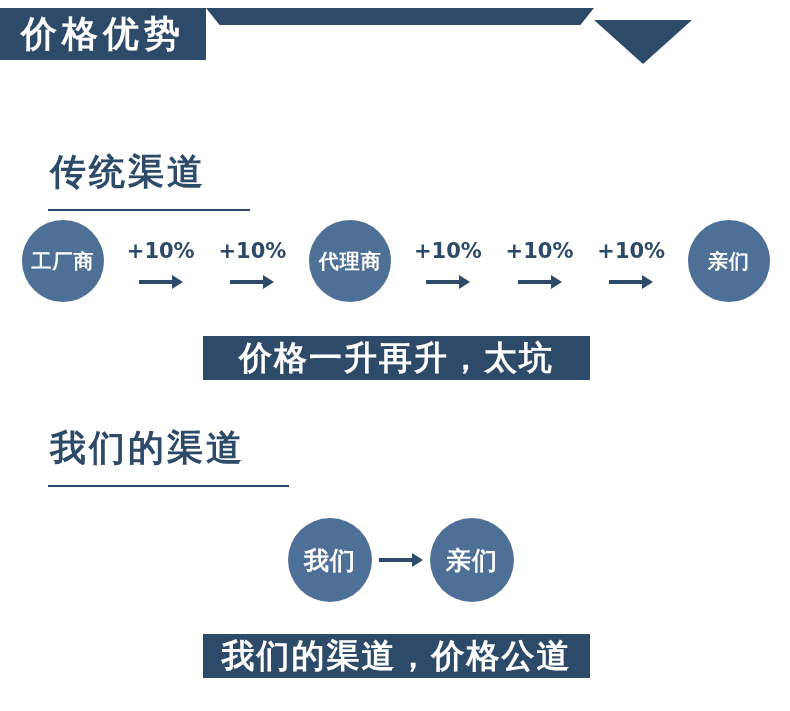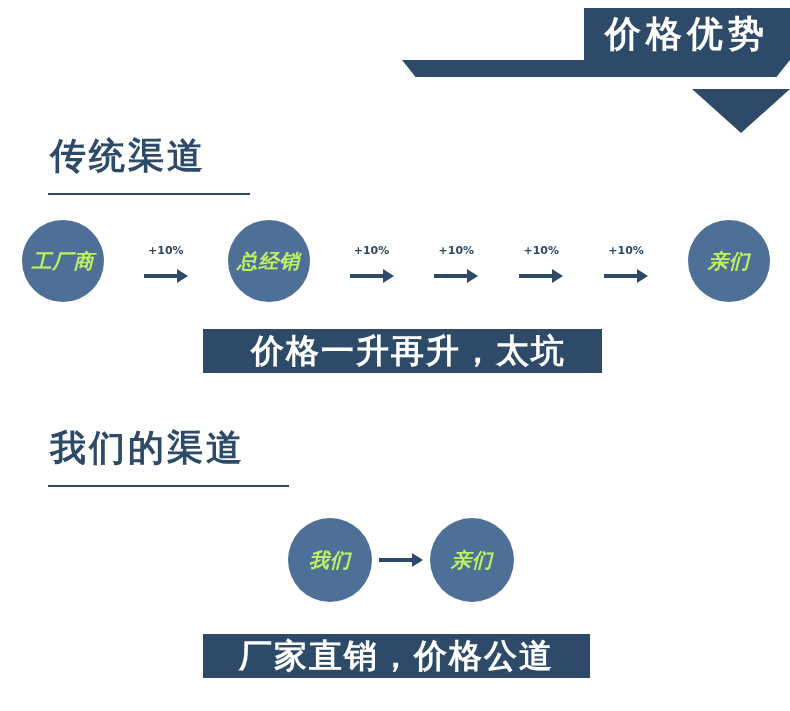--- a/index.html
+++ b/index.html
@@ -1,54 +1,54 @@
 <!DOCTYPE html>
 <html style="--navy: #2d4a68; --circle: #4f7096;"><head>
 <meta charset="utf-8">
 <style>
   html,body{margin:0;padding:0;}
   body{background:#ffffff;font-family:"DejaVu Sans","Liberation Sans",sans-serif;}
   .canvas{position:relative;width:790px;height:711px;background:#fff;overflow:hidden;}
 
   
-  .banner-group{position:absolute;top:8px;left:0;width:100%;display:flex;flex-direction:column;align-items:flex-end;}
+  .banner-group{position:absolute;top:8px;left:0;width:100%;display:flex;flex-direction:row;align-items:flex-start;}
   .banner-title-box{background:var(--navy,#2d4a68);color:#fff;font-weight:bold;font-size:36px;letter-spacing:5px;
     width:206px;height:52px;display:flex;align-items:center;justify-content:center;white-space:nowrap;}
   .banner-base{background:var(--navy,#2d4a68);width:388px;height:17px;
     clip-path:polygon(0 0,100% 0,96.5% 100%,3.5% 100%);}
   .down-arrow{width:0;height:0;border-left:49px solid transparent;border-right:49px solid transparent;
     border-top:44px solid var(--navy,#2d4a68);margin-top:12px;}
 
   
   .section-heading{position:absolute;left:48px;color:var(--navy,#2d4a68);font-weight:bold;font-size:36px;
     letter-spacing:3px;border-bottom:2px solid var(--navy,#2d4a68);padding:0 44px 12px 2px;white-space:nowrap;}
-  #heading-trad{top:132px;}
+  #heading-trad{top:148px;}
   #heading-ours{top:424px;}
 
   
   .flow-row{position:absolute;display:flex;align-items:center;}
   #row-trad{top:220px;left:22px;width:748px;justify-content:space-between;}
   #row-ours{top:518px;left:288px;}
-  .node{width:82px;height:82px;border-radius:50%;background:var(--circle,#4f7096);color:#bef264;
+  .node{width:82px;height:82px;border-radius:50%;background:var(--circle,#4f7096);color:#ffffff;
     display:flex;align-items:center;justify-content:center;font-size:20px;font-weight:bold;
-    letter-spacing:1px;flex:0 0 auto;white-space:nowrap;font-style:italic;}
-  #row-ours .node{width:84px;height:84px;font-size:20px;}
+    letter-spacing:1px;flex:0 0 auto;white-space:nowrap;}
+  #row-ours .node{width:84px;height:84px;font-size:25px;}
   .connector{display:flex;flex-direction:column;align-items:center;justify-content:center;
     flex:0 0 auto;padding:0 1px;}
   #row-ours .connector{width:56px;}
-  .connector .label{color:var(--navy,#2d4a68);font-size:11px;font-weight:bold;margin-bottom:17px;white-space:nowrap;}
+  .connector .label{color:var(--navy,#2d4a68);font-size:21px;font-weight:bold;margin-bottom:17px;white-space:nowrap;}
   .arrow{position:relative;width:33px;height:4px;background:var(--navy,#2d4a68);margin-right:11px;}
   .arrow::after{content:"";position:absolute;left:100%;top:50%;transform:translateY(-50%);
     border-left:11px solid var(--navy,#2d4a68);border-top:7px solid transparent;border-bottom:7px solid transparent;}
 
   
   .slogan{position:absolute;left:203px;width:387px;height:44px;background:var(--navy,#2d4a68);color:#fff;
     font-size:33px;font-weight:bold;letter-spacing:2px;display:flex;align-items:center;justify-content:center;
     white-space:nowrap;}
-  #slogan-trad{top:329px;padding-left:12px;}
+  #slogan-trad{top:336px;}
   #slogan-ours{top:634px;}
 </style>
 </head>
 <body>
 
 <div class="canvas">
 
   <div class="banner-group">
     <div class="banner-title-box">价格优势</div>
     <div class="banner-base"></div>
@@ -58,27 +58,27 @@
   <div class="section-heading" id="heading-trad">传统渠道</div>
 
   <div class="flow-row" id="row-trad">
     <div class="node">工厂商</div>
 
     <div class="connector">
       <span class="label">+10%</span>
       <div class="arrow"></div>
     </div>
 
-    <div class="node">总经销</div>
 
     <div class="connector">
       <span class="label">+10%</span>
       <div class="arrow"></div>
     </div>
 
+    <div class="node">代理商</div>
 
     <div class="connector">
       <span class="label">+10%</span>
       <div class="arrow"></div>
     </div>
 
 
     <div class="connector">
       <span class="label">+10%</span>
       <div class="arrow"></div>
@@ -98,15 +98,15 @@
   <div class="section-heading" id="heading-ours">我们的渠道</div>
 
   <div class="flow-row" id="row-ours">
     <div class="node">我们</div>
     <div class="connector">
       <div class="arrow"></div>
     </div>
     <div class="node">亲们</div>
   </div>
 
-  <div class="slogan" id="slogan-ours">厂家直销，价格公道</div>
+  <div class="slogan" id="slogan-ours">我们的渠道，价格公道</div>
 
 </div>
 
 </body></html>

